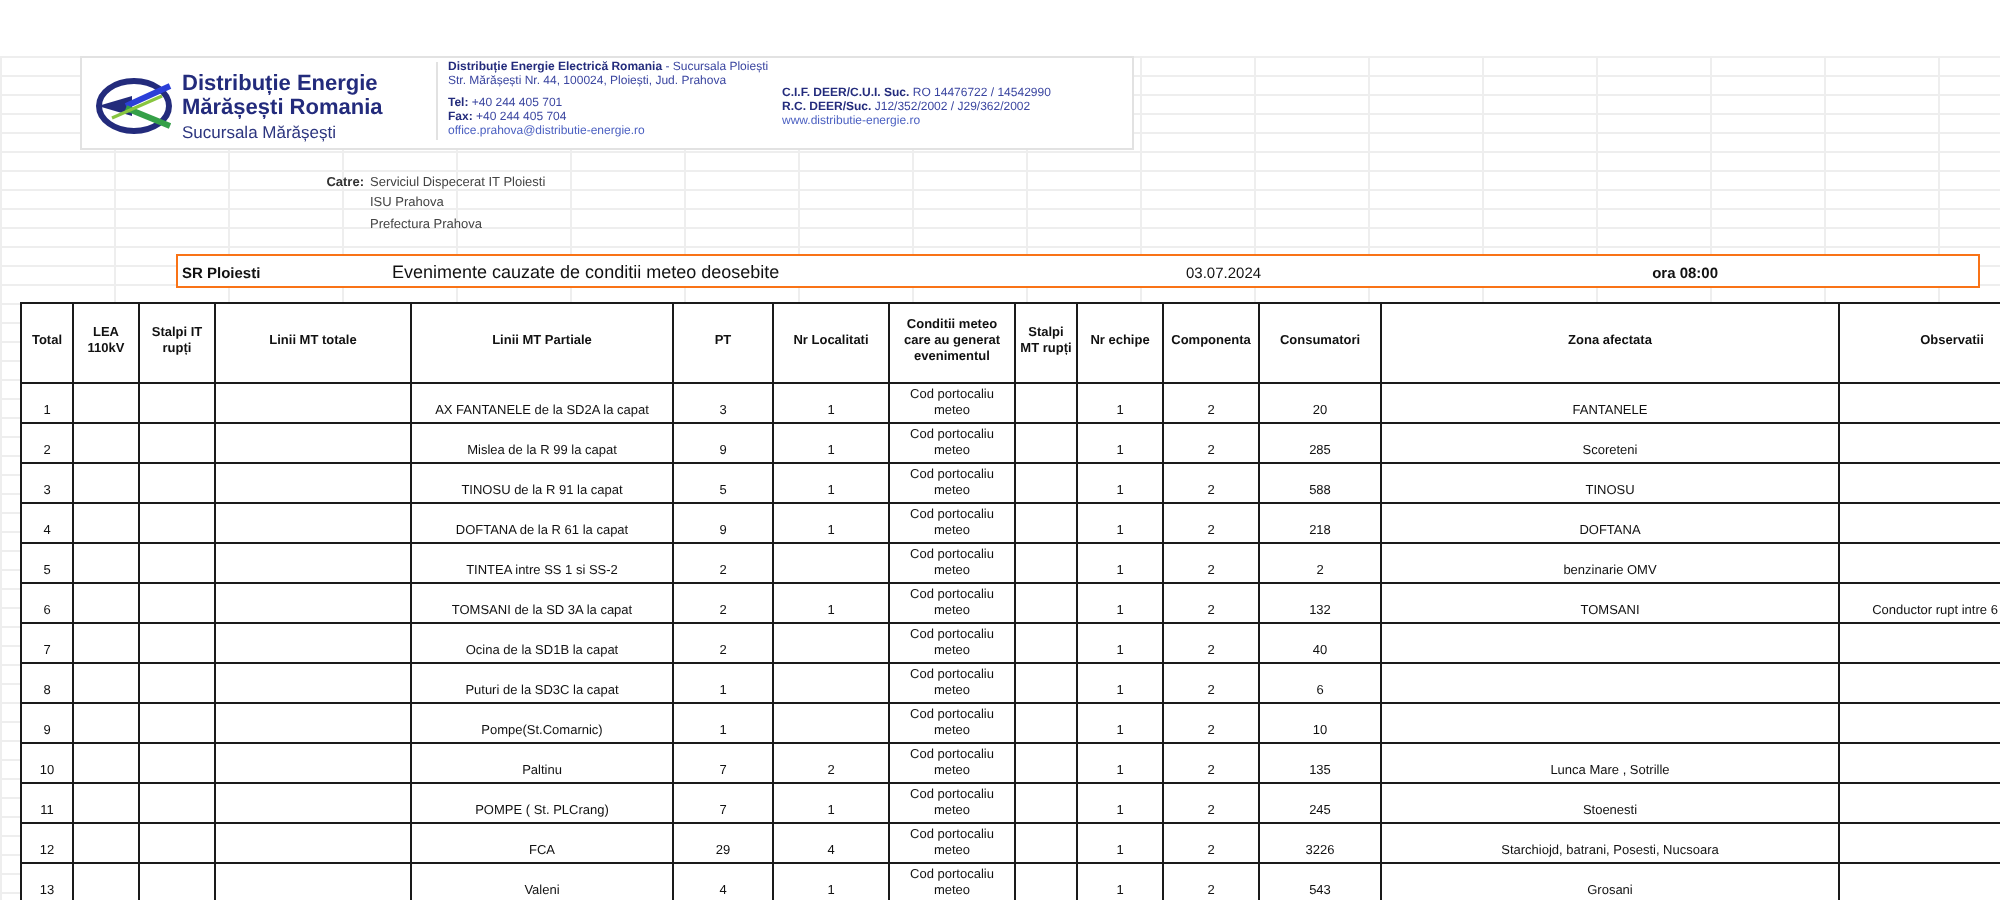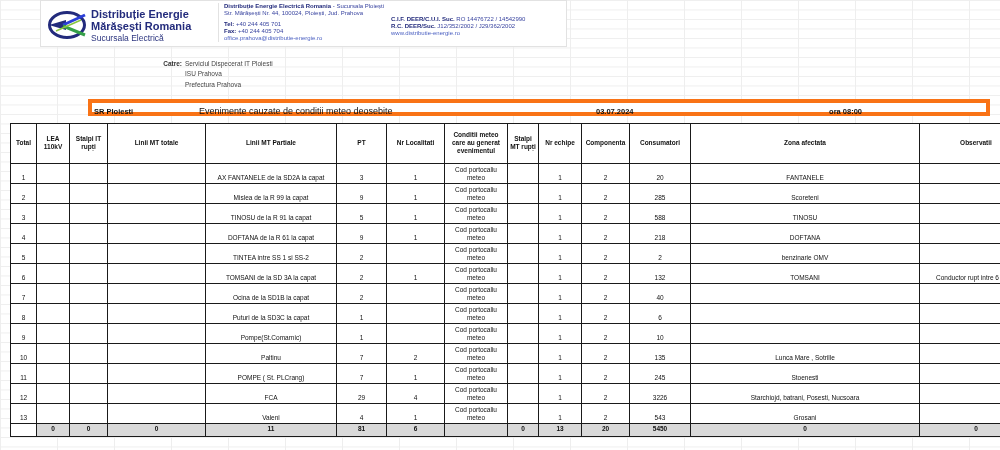--- a/index.html
+++ b/index.html
@@ -2,21 +2,21 @@
 <html><head>
 <meta charset="utf-8">
 <style>
   html,body{margin:0;padding:0;}
   body{
     width:1000px;height:450px;background:#fff;
     font-family:"Liberation Sans", sans-serif;
     position:relative;overflow:hidden;
     -webkit-font-smoothing:antialiased;
   }
-  .page{position:absolute;inset:0;}
+  .page{position:absolute;inset:0;margin-top:28px;}
   
   .grid{
     position:absolute;inset:0;
     background-image:
       linear-gradient(to right,#ececec 1px,transparent 1px),
       linear-gradient(to bottom,#ececec 1px,transparent 1px);
     background-size:57px 9.5px,57px 9.5px;
     opacity:.85;
   }
   
@@ -32,24 +32,24 @@
   .contact .bold, .fiscal .bold{font-weight:bold;color:#232b7c;}
   .contact .gap{height:4px;}
   .fiscal{position:absolute;left:350px;top:15px;width:175px;font-size:6px;color:#3a45a0;line-height:1.18;}
   .linkish{color:#4a5fc1;}
   
   .recipients{position:absolute;left:120px;top:58px;font-size:6.5px;color:#444;}
   .recip-line{display:flex;height:10.5px;align-items:center;}
   .recip-label{width:62px;text-align:right;font-weight:bold;padding-right:3px;color:#333;}
   .recip-value{text-align:left;}
   
-  .titleband{position:absolute;left:88px;top:99px;width:902px;height:17px;border:4px solid #f97316;box-sizing:border-box;background:#fff;}
+  .titleband{position:absolute;left:88px;top:99px;width:902px;height:17px;border:1px solid #f97316;box-sizing:border-box;background:#fff;}
   .t-unit{position:absolute;left:2px;top:4px;font-size:7.5px;font-weight:bold;color:#111;}
   .t-title{position:absolute;left:107px;top:3px;font-size:9px;font-weight:normal;color:#111;}
-  .t-date{position:absolute;left:504px;top:4px;font-size:7.5px;font-weight:bold;color:#111;}
+  .t-date{position:absolute;left:504px;top:4px;font-size:7.5px;font-weight:normal;color:#111;}
   .t-time{position:absolute;left:700px;top:4px;width:70px;text-align:right;font-size:7.5px;font-weight:bold;color:#111;}
   
   table.main{
     position:absolute;left:10px;top:123px;width:980px;
     border-collapse:collapse;table-layout:fixed;
     font-size:6.5px;color:#111;background:#fff;
     border:1.5px solid #000;
   }
   table.main th,table.main td{
     border:1px solid #1a1a1a;background:#fff;
@@ -80,21 +80,21 @@
     <svg class="logo" viewBox="0 0 42 34">
       <ellipse cx="21" cy="17" rx="17.5" ry="12.5" fill="none" stroke="#232b7c" stroke-width="3"></ellipse>
       <path d="M3,17 L20,12 L20,22 Z" fill="#232b7c"></path>
       <path d="M17,17 L39,7" stroke="#2b3fd8" stroke-width="3" fill="none"></path>
       <path d="M17,18 L39,27" stroke="#35a048" stroke-width="3" fill="none"></path>
       <path d="M10,23 L35,12" stroke="#88c540" stroke-width="1.6" fill="none"></path>
     </svg>
     <div class="brand">
       <div class="b1">Distribuție Energie</div>
       <div class="b1">Mărășești Romania</div>
-      <div class="b2">Sucursala Electrică</div>
+      <div class="b2">Sucursala Mărășești</div>
     </div>
     <div class="contact">
       <div><span class="bold">Distribuție Energie Electrică Romania</span><span> - Sucursala Ploiești</span></div>
       <div>Str. Mărășești Nr. 44, 100024, Ploiești, Jud. Prahova</div>
       <div class="gap"></div>
       <div><span class="bold">Tel:</span> <span>+40 244 405 701</span></div>
       <div><span class="bold">Fax:</span> <span>+40 244 405 704</span></div>
       <div class="linkish">office.prahova@distributie-energie.ro</div>
     </div>
     <div class="fiscal">

